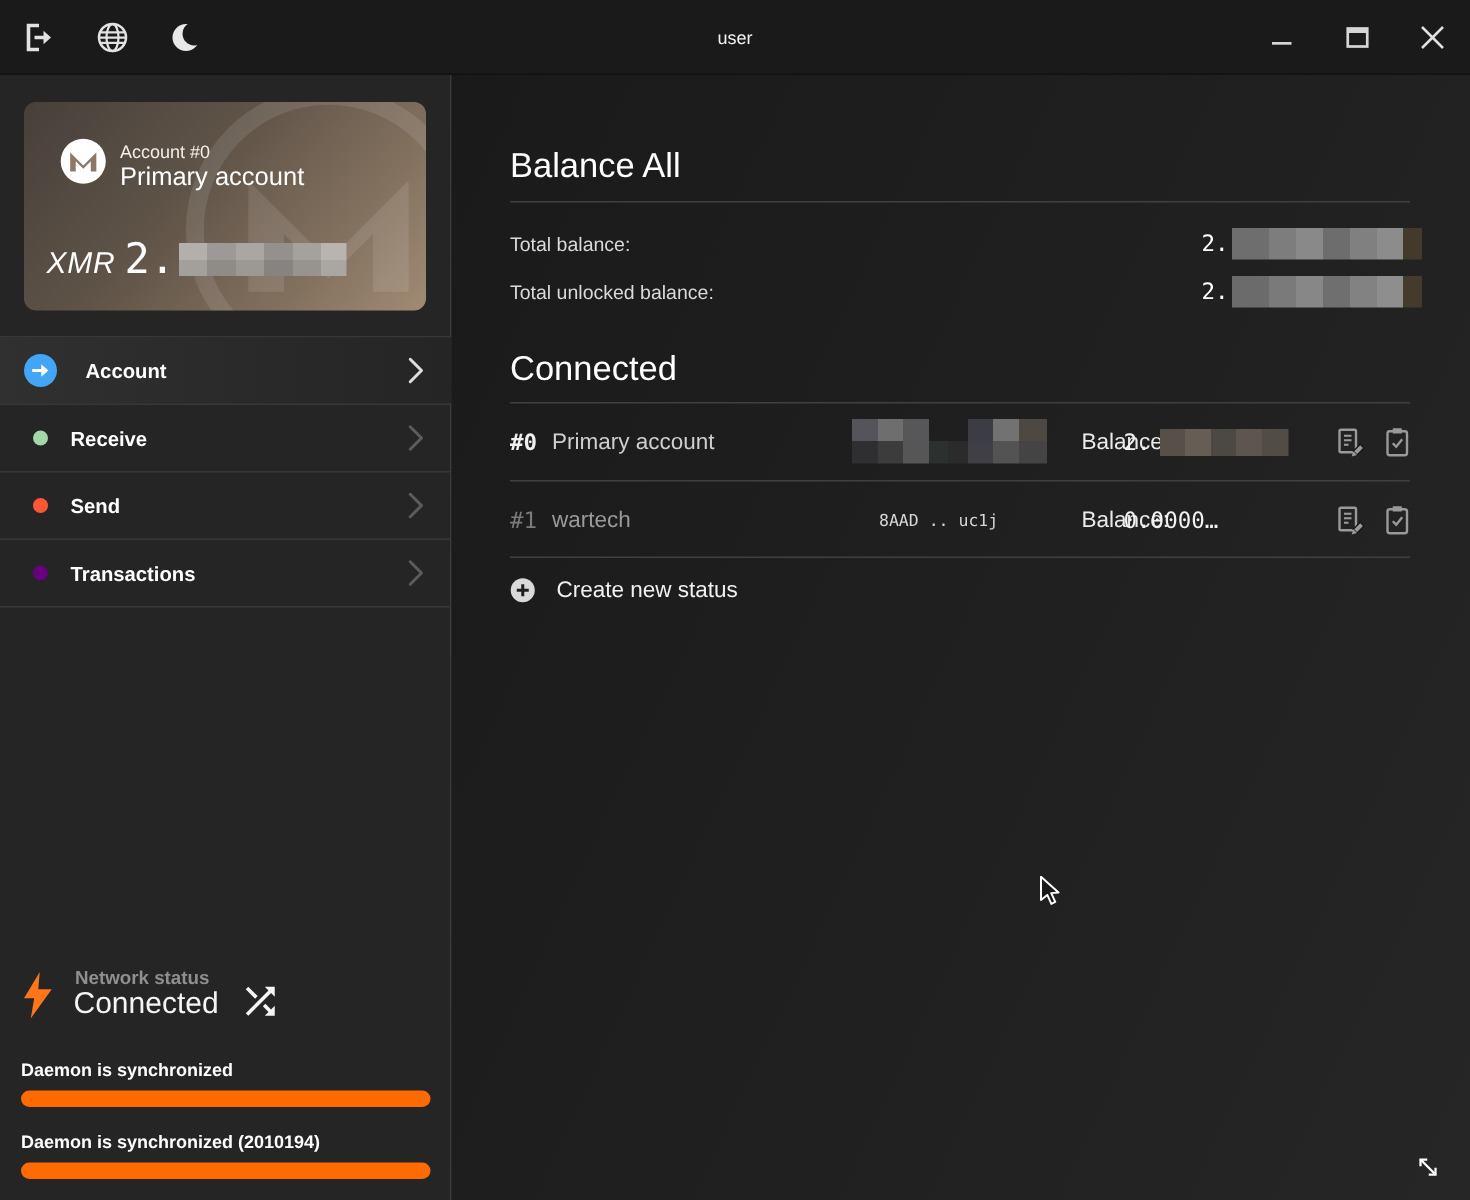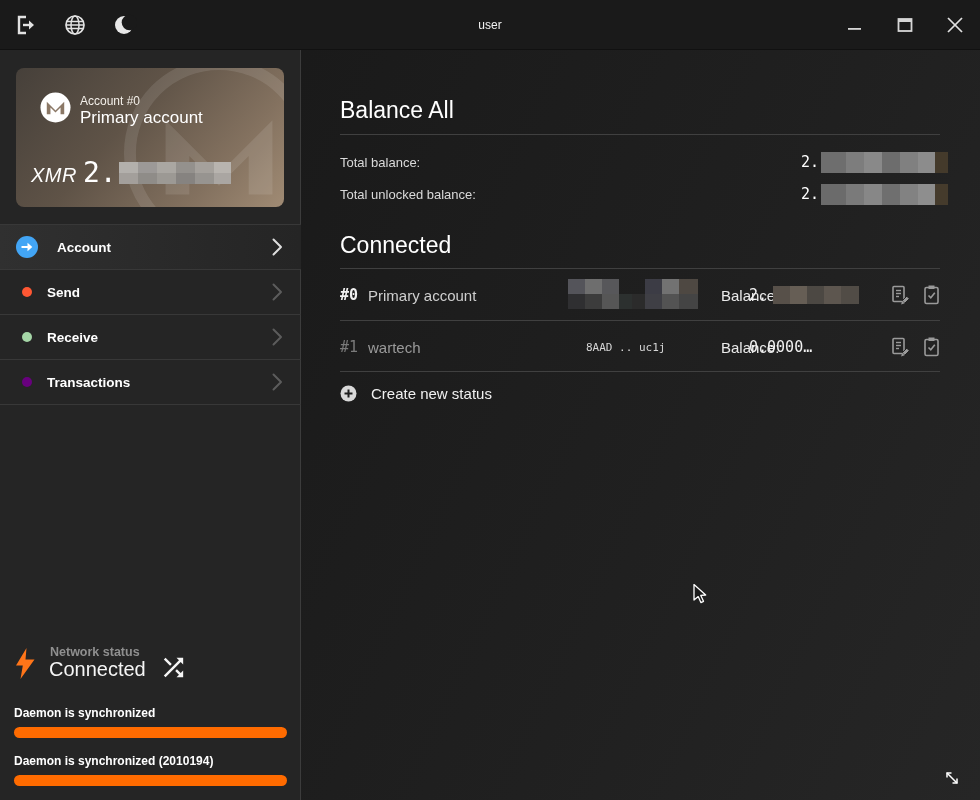--- a/index.html
+++ b/index.html
@@ -207,31 +207,31 @@
         </svg>
       </span>
       <span class="menu-label">Account</span>
       <span class="menu-chevron">
         <svg width="11" height="18" viewBox="0 0 11 18">
             <polyline points="1.5,1.5 9,9 1.5,16.5" fill="none" stroke="#dedede" stroke-width="2" stroke-linecap="round" stroke-linejoin="round"></polyline>
           </svg>
       </span>
     </div>
     <div class="menu-item">
-      <span class="menu-dot dot-send"></span>
-      <span class="menu-label">Send</span>
+      <span class="menu-dot dot-receive"></span>
+      <span class="menu-label">Receive</span>
       <span class="menu-chevron">
         <svg width="11" height="18" viewBox="0 0 11 18">
             <polyline points="1.5,1.5 9,9 1.5,16.5" fill="none" stroke="#5c5c5c" stroke-width="2" stroke-linecap="round" stroke-linejoin="round"></polyline>
           </svg>
       </span>
     </div>
     <div class="menu-item">
-      <span class="menu-dot dot-receive"></span>
-      <span class="menu-label">Receive</span>
+      <span class="menu-dot dot-send"></span>
+      <span class="menu-label">Send</span>
       <span class="menu-chevron">
         <svg width="11" height="18" viewBox="0 0 11 18">
             <polyline points="1.5,1.5 9,9 1.5,16.5" fill="none" stroke="#5c5c5c" stroke-width="2" stroke-linecap="round" stroke-linejoin="round"></polyline>
           </svg>
       </span>
     </div>
     <div class="menu-item">
       <span class="menu-dot dot-transactions"></span>
       <span class="menu-label">Transactions</span>
       <span class="menu-chevron">

